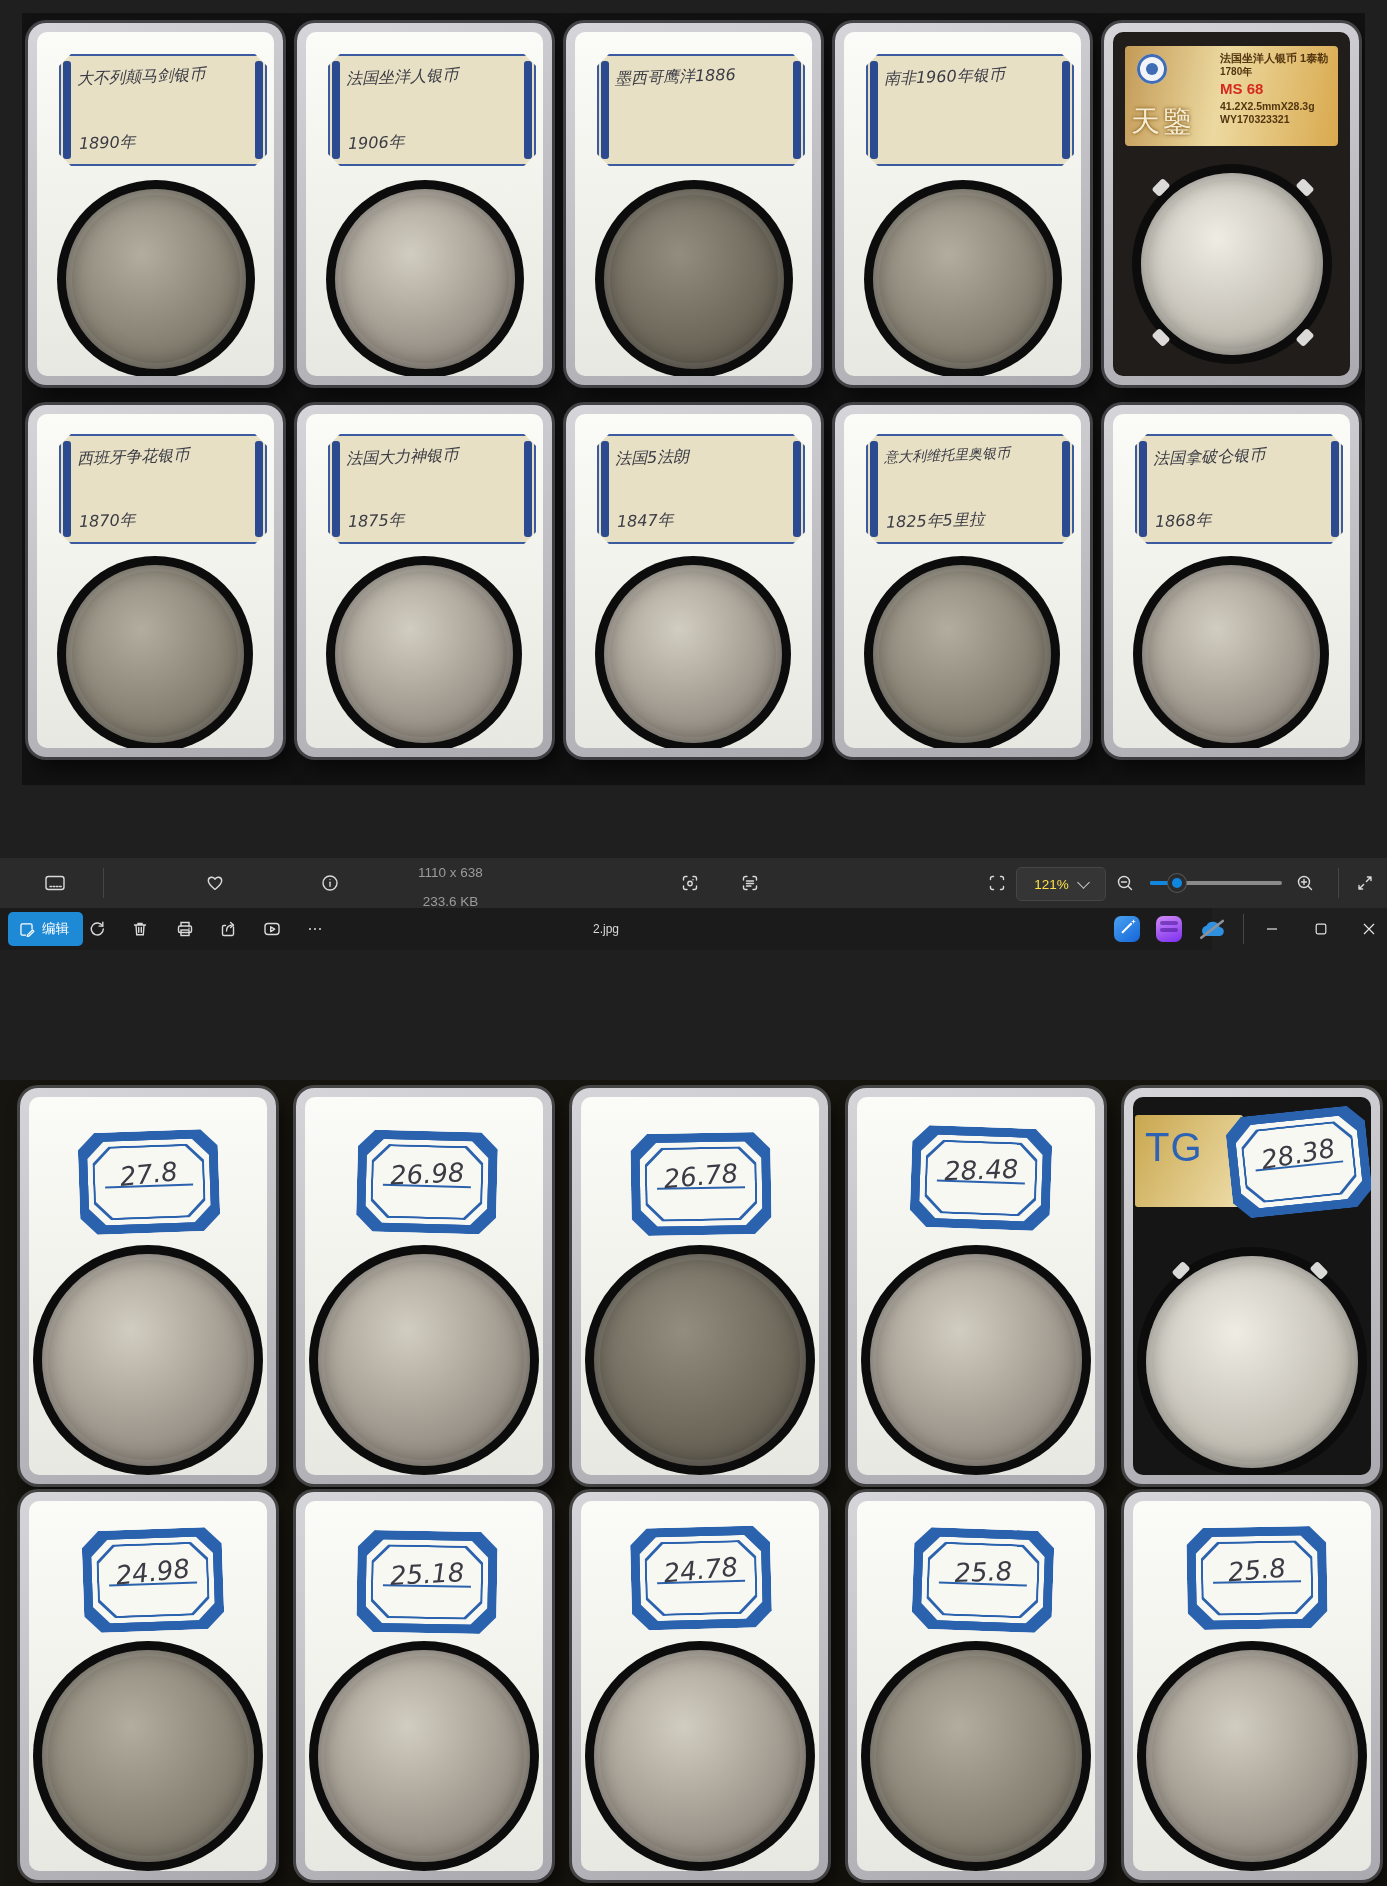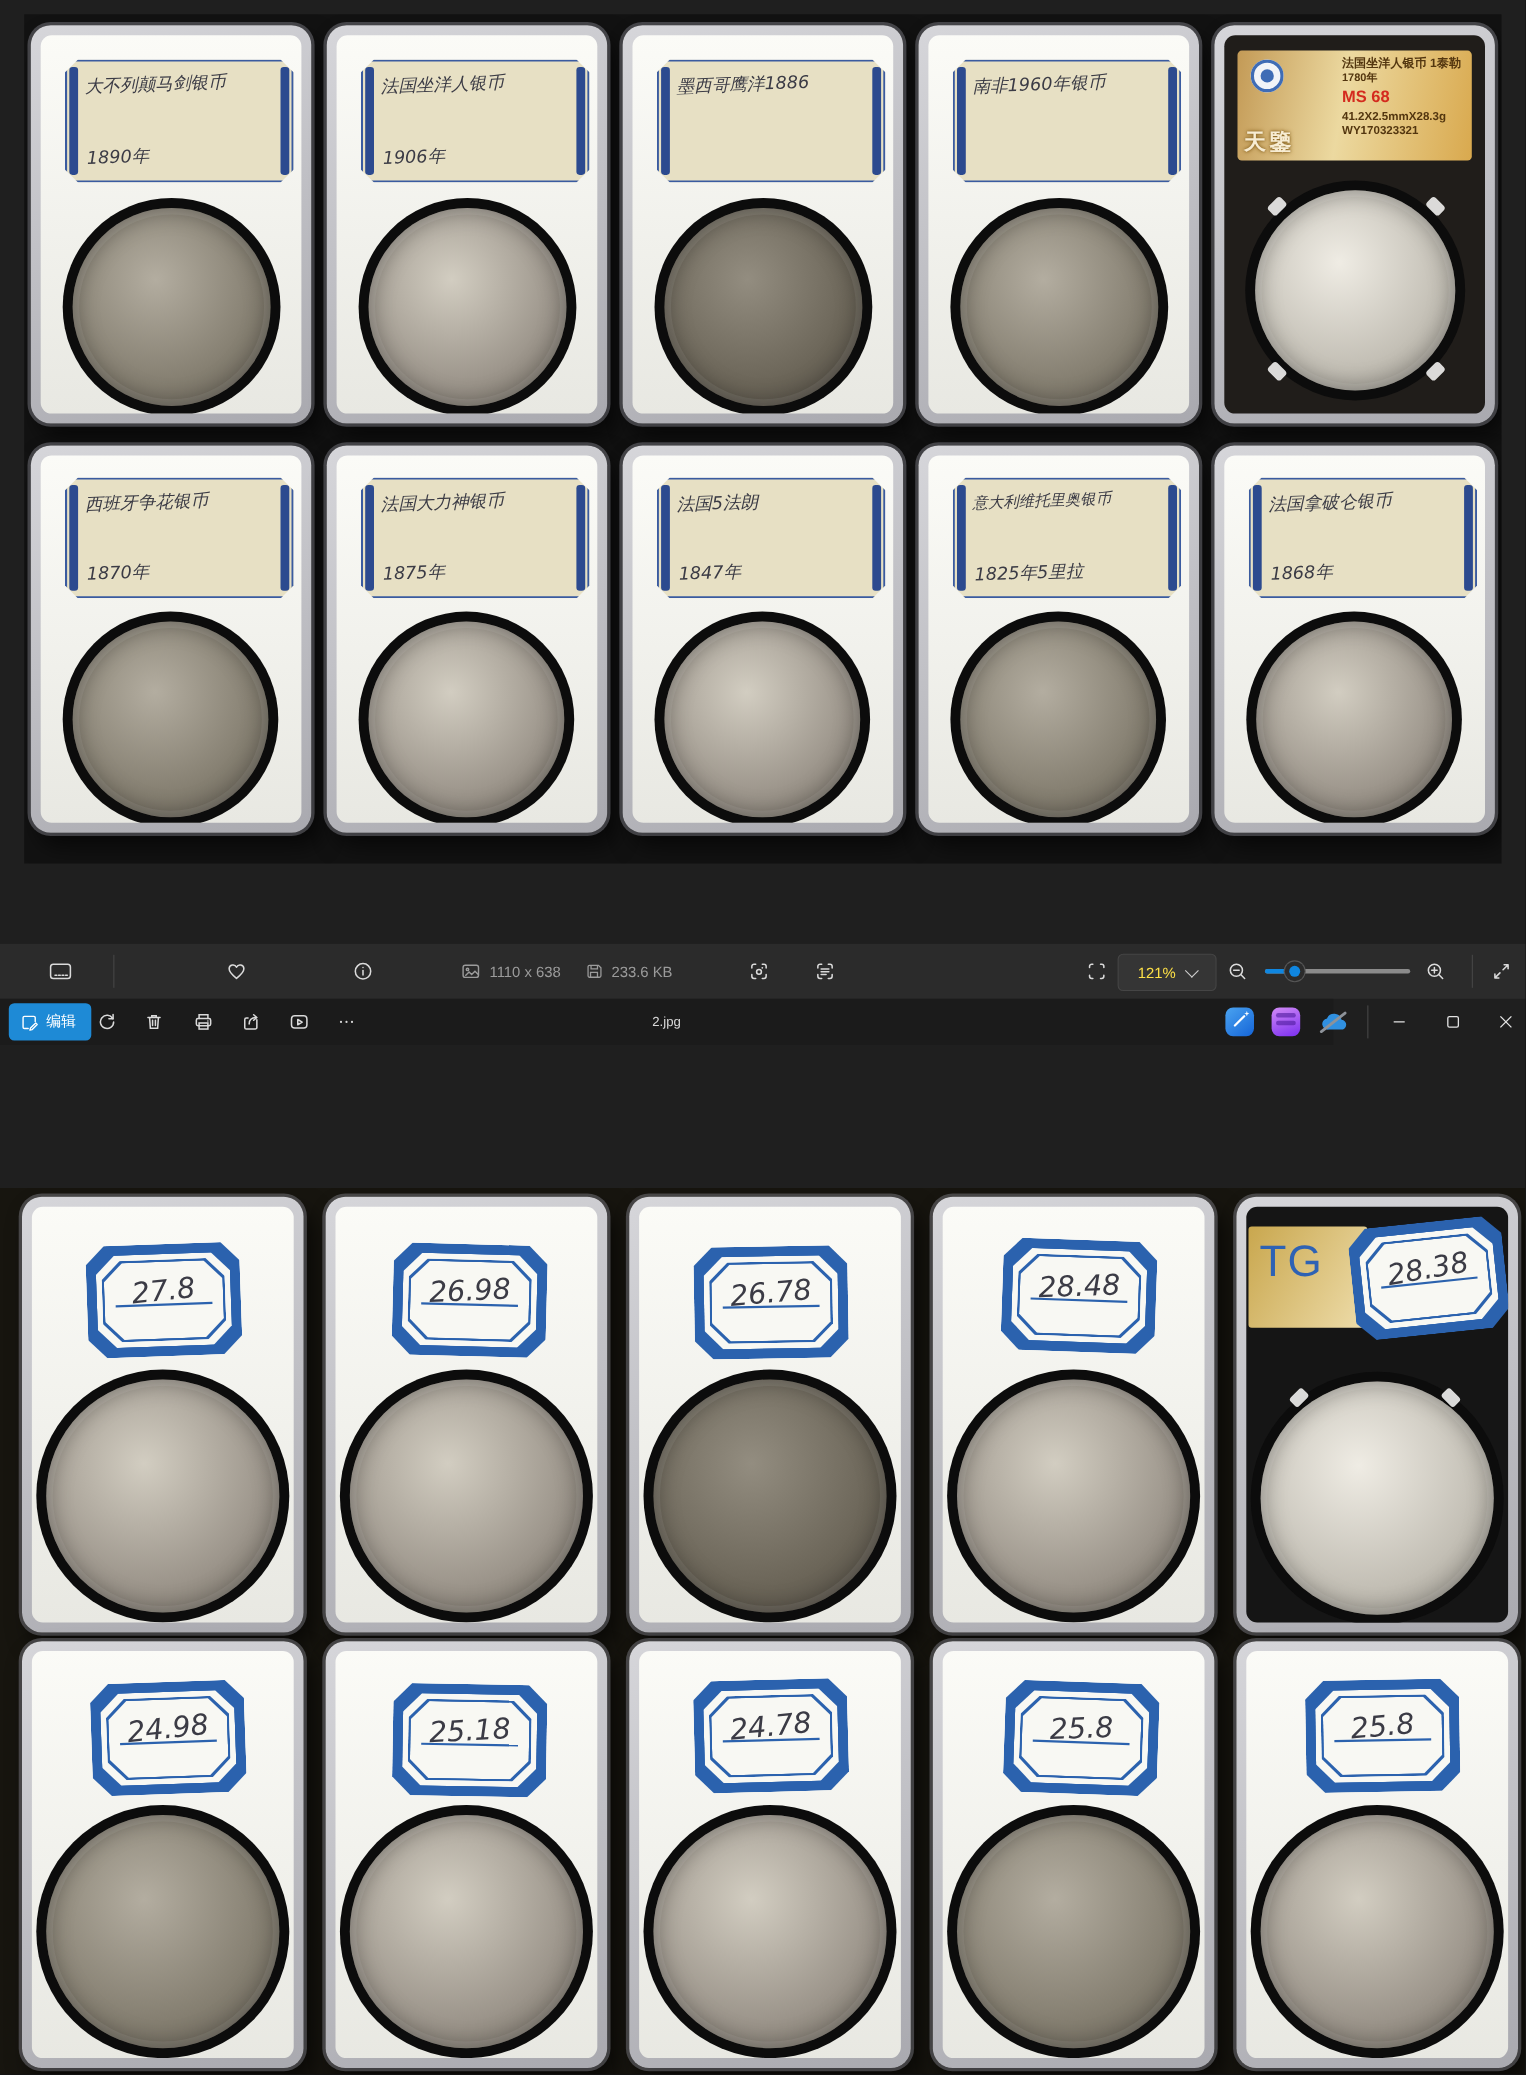--- a/index.html
+++ b/index.html
@@ -35,21 +35,21 @@
 .hw{font-family:"DejaVu Sans",sans-serif;font-style:italic;color:#3b3b45;}
 .note .t{position:absolute;top:12px;left:18px;right:16px;font-size:16px;white-space:nowrap;transform:rotate(-2deg);}
 .note .y{position:absolute;bottom:12px;left:20px;font-size:16px;transform:rotate(-2deg);}
 
 
 .gold{position:absolute;background:linear-gradient(100deg,#c39a56 0%,#ecd9a0 45%,#d9a94e 100%);
       border-radius:4px;overflow:hidden;}
 .gold .seal{position:absolute;left:12px;top:8px;width:30px;height:30px;border-radius:50%;
       background:#f2f4f8;box-shadow:inset 0 0 0 3px #3f6cb5;}
 .gold .seal i{position:absolute;left:9px;top:9px;width:12px;height:12px;border-radius:50%;background:#3f6cb5;}
-.gold .brand{position:absolute;left:6px;bottom:4px;font-size:20px;font-weight:bold;color:#f7ecd2;
+.gold .brand{position:absolute;left:6px;bottom:4px;font-size:29px;font-weight:normal;color:#f7ecd2;
       text-shadow:0 0 2px #8a6420,0 0 4px #8a6420;letter-spacing:3px;}
 .gold .col{position:absolute;left:95px;top:6px;right:4px;color:#53360f;line-height:1.25;}
 .gold .l1{font-size:11px;font-weight:bold;}
 .gold .l2{font-size:10px;font-weight:bold;}
 .gold .gr{font-size:15px;font-weight:bold;color:#d42b1e;margin:2px 0 1px;}
 .gold .l3,.gold .l4{font-size:10.5px;font-weight:bold;}
 
 
 .oct,.oct>div{clip-path:polygon(17px 0,calc(100% - 17px) 0,100% 17px,100% calc(100% - 17px),calc(100% - 17px) 100%,17px 100%,0 calc(100% - 17px),0 17px);}
 .oct{position:absolute;width:140px;height:102px;background:#2b62ae;}
@@ -229,21 +229,21 @@
         <path d="M10 16.4C6.9 13.8 3.3 11 3.3 7.7a3.5 3.5 0 0 1 6.7-1.4A3.5 3.5 0 0 1 16.7 7.7c0 3.3-3.6 6.1-6.7 8.7Z"></path>
         </svg>
     </div>
     <div class="ic" style="left:330px;">
       <svg class="icon" width="20" height="20" viewBox="0 0 20 20" fill="none" stroke="#dadada" stroke-width="1.4" stroke-linecap="round">
         <circle cx="10" cy="10" r="7"></circle>
           <path d="M10 9.3v4"></path>
           <circle cx="10" cy="6.6" r="0.7" fill="#dadada" stroke="none"></circle>
         </svg>
     </div>
-    <div class="meta" style="left:418px;">
+    <div class="meta" style="left:418px;flex-direction:column;">
       <svg class="icon" width="20" height="20" viewBox="0 0 20 20" fill="none" stroke="#9b9b9b" stroke-width="1.3">
         <rect x="3" y="4.5" width="14" height="11" rx="2"></rect>
           <circle cx="7" cy="8.3" r="1.1"></circle>
           <path d="M5 14l3.4-3.4 2.4 2.4 3-3 3.2 3.2"></path>
         </svg>
       <span>1110 x 638</span>
       <svg class="icon" style="margin-left:14px;" width="18" height="18" viewBox="0 0 20 20" fill="none" stroke="#9b9b9b" stroke-width="1.3">
         <path d="M4 5.5A1.5 1.5 0 0 1 5.5 4h9L17 6.5v8A1.5 1.5 0 0 1 15.5 16h-10A1.5 1.5 0 0 1 4 14.5Z"></path>
           <path d="M7 4v3.5h6.5V4M6.5 16v-5h7v5"></path>
         </svg>

